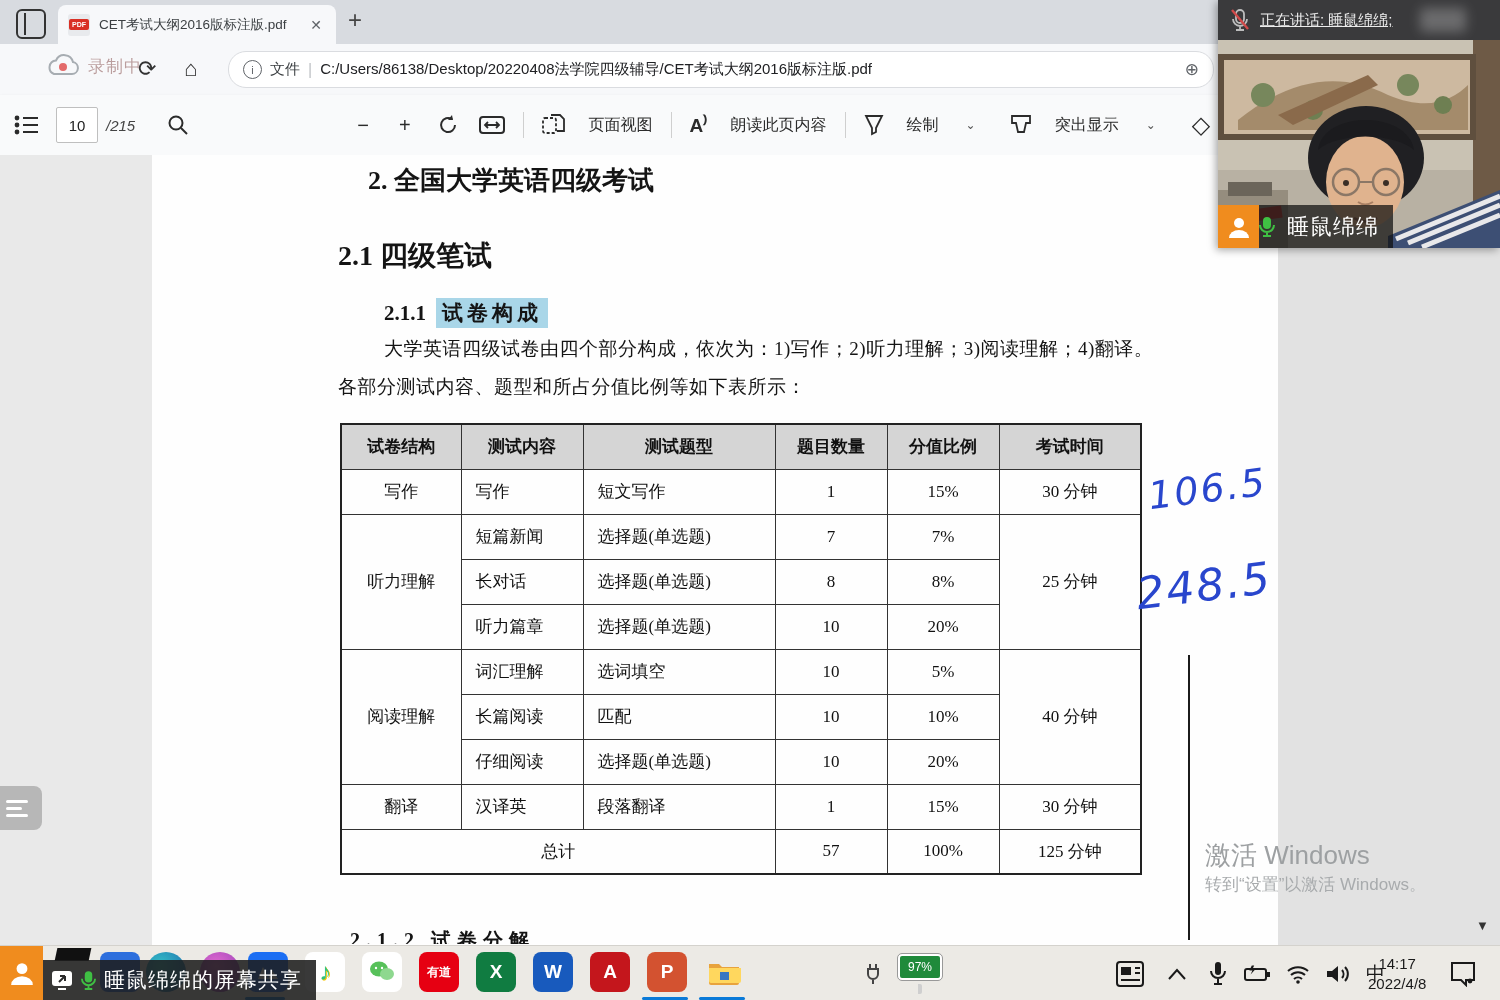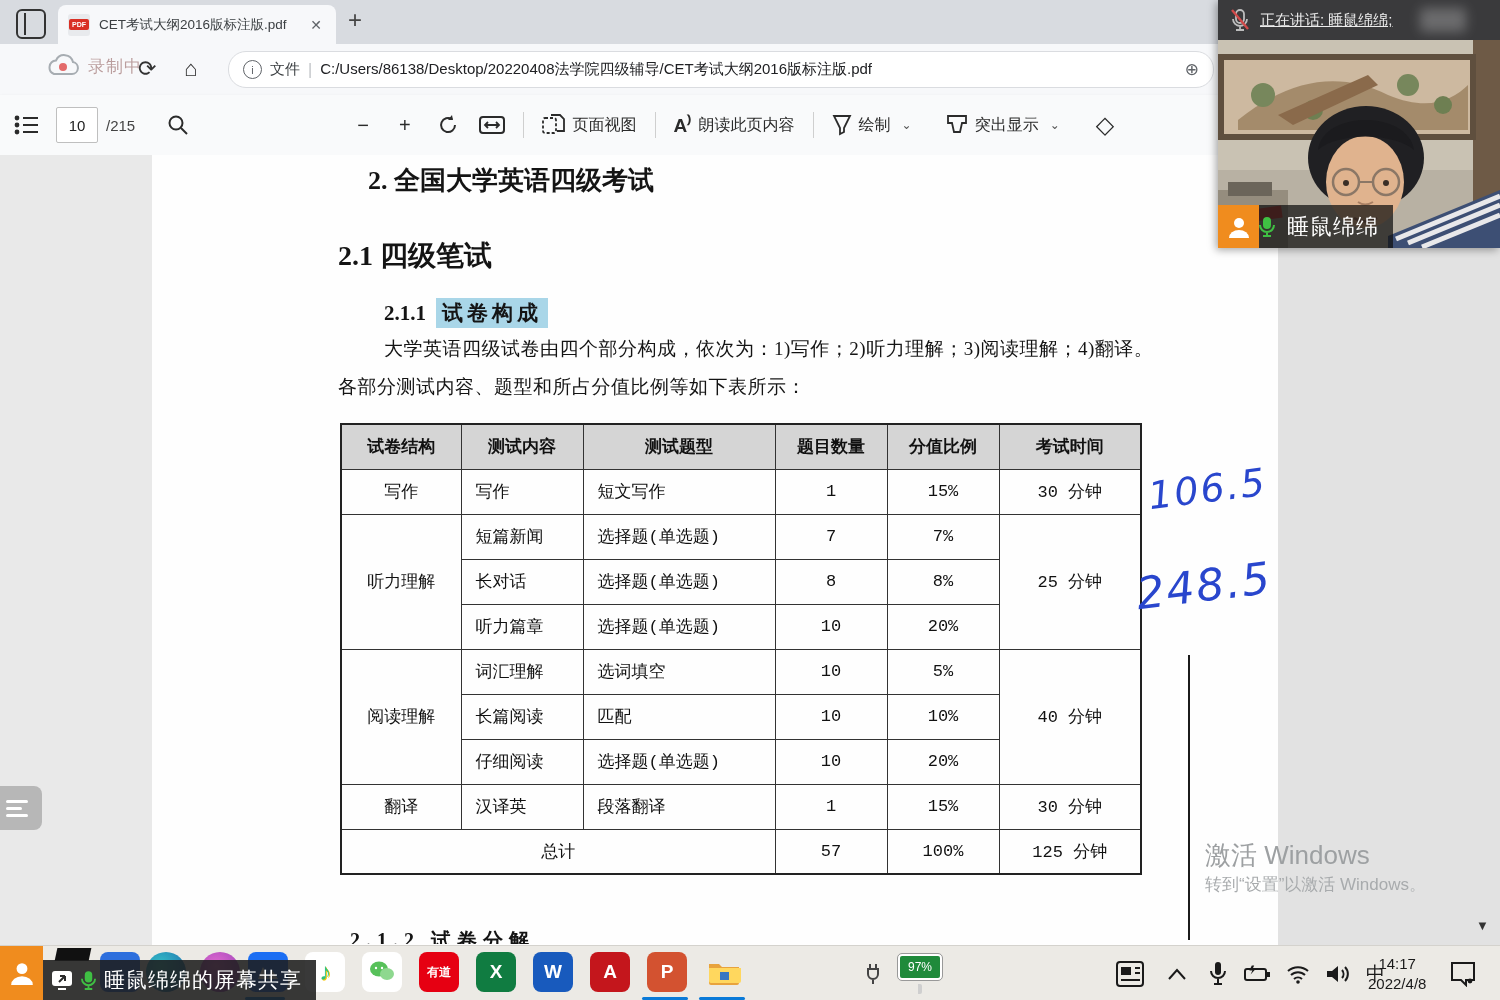--- a/index.html
+++ b/index.html
@@ -30,41 +30,41 @@
            display:flex;align-items:center;justify-content:center;flex:none;}
   .addr .lbl{font-size:15px;color:#3c4043;flex:none;}
   .addr .sep{color:#c0c3c7;flex:none;}
   .addr .url{font-size:15px;color:#202124;white-space:nowrap;overflow:hidden;flex:1;}
   .addr .zoomin{font-size:17px;color:#5f6368;flex:none;}
 
   
   .pdfbar{left:0;top:95px;width:1500px;height:60px;background:#f9fafb;border-bottom:1px solid #d6d6d6;
           display:flex;align-items:center;box-shadow:0 1px 3px rgba(0,0,0,.08);}
   .pdfbar .grp{display:flex;align-items:center;}
-  .tool{color:#2b2b2b;font-size:16px;display:flex;align-items:center;gap:7px;padding:0 10px;justify-content:center;}
+  .tool{color:#2b2b2b;font-size:16px;display:flex;align-items:center;gap:23px;padding:0 10px;justify-content:center;}
   .pageno{width:40px;height:34px;border:1px solid #bfbfbf;background:#fff;border-radius:2px;
           display:flex;align-items:center;justify-content:center;font-size:15px;color:#222;}
-  .ptotal{font-size:15px;color:#444;margin-left:8px;}
+  .ptotal{font-size:15px;color:#444;margin-left:8px;font-style:italic;}
   .vdiv{width:1px;height:26px;background:#cfcfcf;margin:0 8px;}
   .glyph{font-size:20px;color:#2b2b2b;}
   .chev{font-size:12px;color:#555;margin-left:4px;}
 
   
   .viewer{left:0;top:155px;width:1500px;height:790px;background:#e9e9e9;}
   .page{left:152px;top:0;width:1126px;height:790px;background:#fefefe;}
   .doc{font-family:"Liberation Serif","DejaVu Serif",serif;color:#141414;text-align:right;}
   .h1{left:368px;top:8px;font-size:26px;font-weight:bold;}
   .h2{left:338px;top:82px;font-size:28px;font-weight:bold;}
   .h3{left:384px;top:143px;font-size:21px;font-weight:bold;display:flex;gap:10px;align-items:center;}
   .hl{background:#a9d6e8;padding:1px 6px;letter-spacing:4px;}
   .p1{left:384px;top:181px;font-size:19px;letter-spacing:.5px;}
   .p2{left:338px;top:219px;font-size:19px;letter-spacing:.5px;}
   table.exam{position:absolute;left:340px;top:268px;border-collapse:collapse;table-layout:fixed;
              font-family:"Liberation Serif","DejaVu Serif",serif;font-size:17px;color:#111;}
-  table.exam th,table.exam td{border:1px solid #333;text-align:center;height:45px;padding:0 6px;box-sizing:border-box;font-family:Liberation Mono, monospace;}
+  table.exam th,table.exam td{border:1px solid #333;text-align:center;height:45px;padding:0 6px;box-sizing:border-box;}
   table.exam{border:2px solid #222;}
   table.exam th{background:#d5d5d5;font-weight:bold;}
   table.exam td.al{text-align:left;padding-left:14px;}
   .cut-section{left:350px;top:772px;height:17px;overflow:hidden;font-size:20px;font-weight:bold;letter-spacing:6px;}
   .ink{color:#2946cd;font-style:italic;font-family:"DejaVu Sans",sans-serif;}
   .ink1{left:1148px;top:312px;font-size:38px;transform:rotate(-7deg);letter-spacing:2px;}
   .ink2{left:1136px;top:405px;font-size:44px;transform:rotate(-7deg);letter-spacing:2px;}
   .inkline{left:1188px;top:500px;width:2px;height:285px;background:#1b1b1b;}
   .sideband{left:1278px;top:93px;width:222px;height:697px;background:#e2e2e2;}
   .wm1{left:1205px;top:683px;font-size:26px;color:#9da0a2;font-family:"Liberation Sans",sans-serif;}

